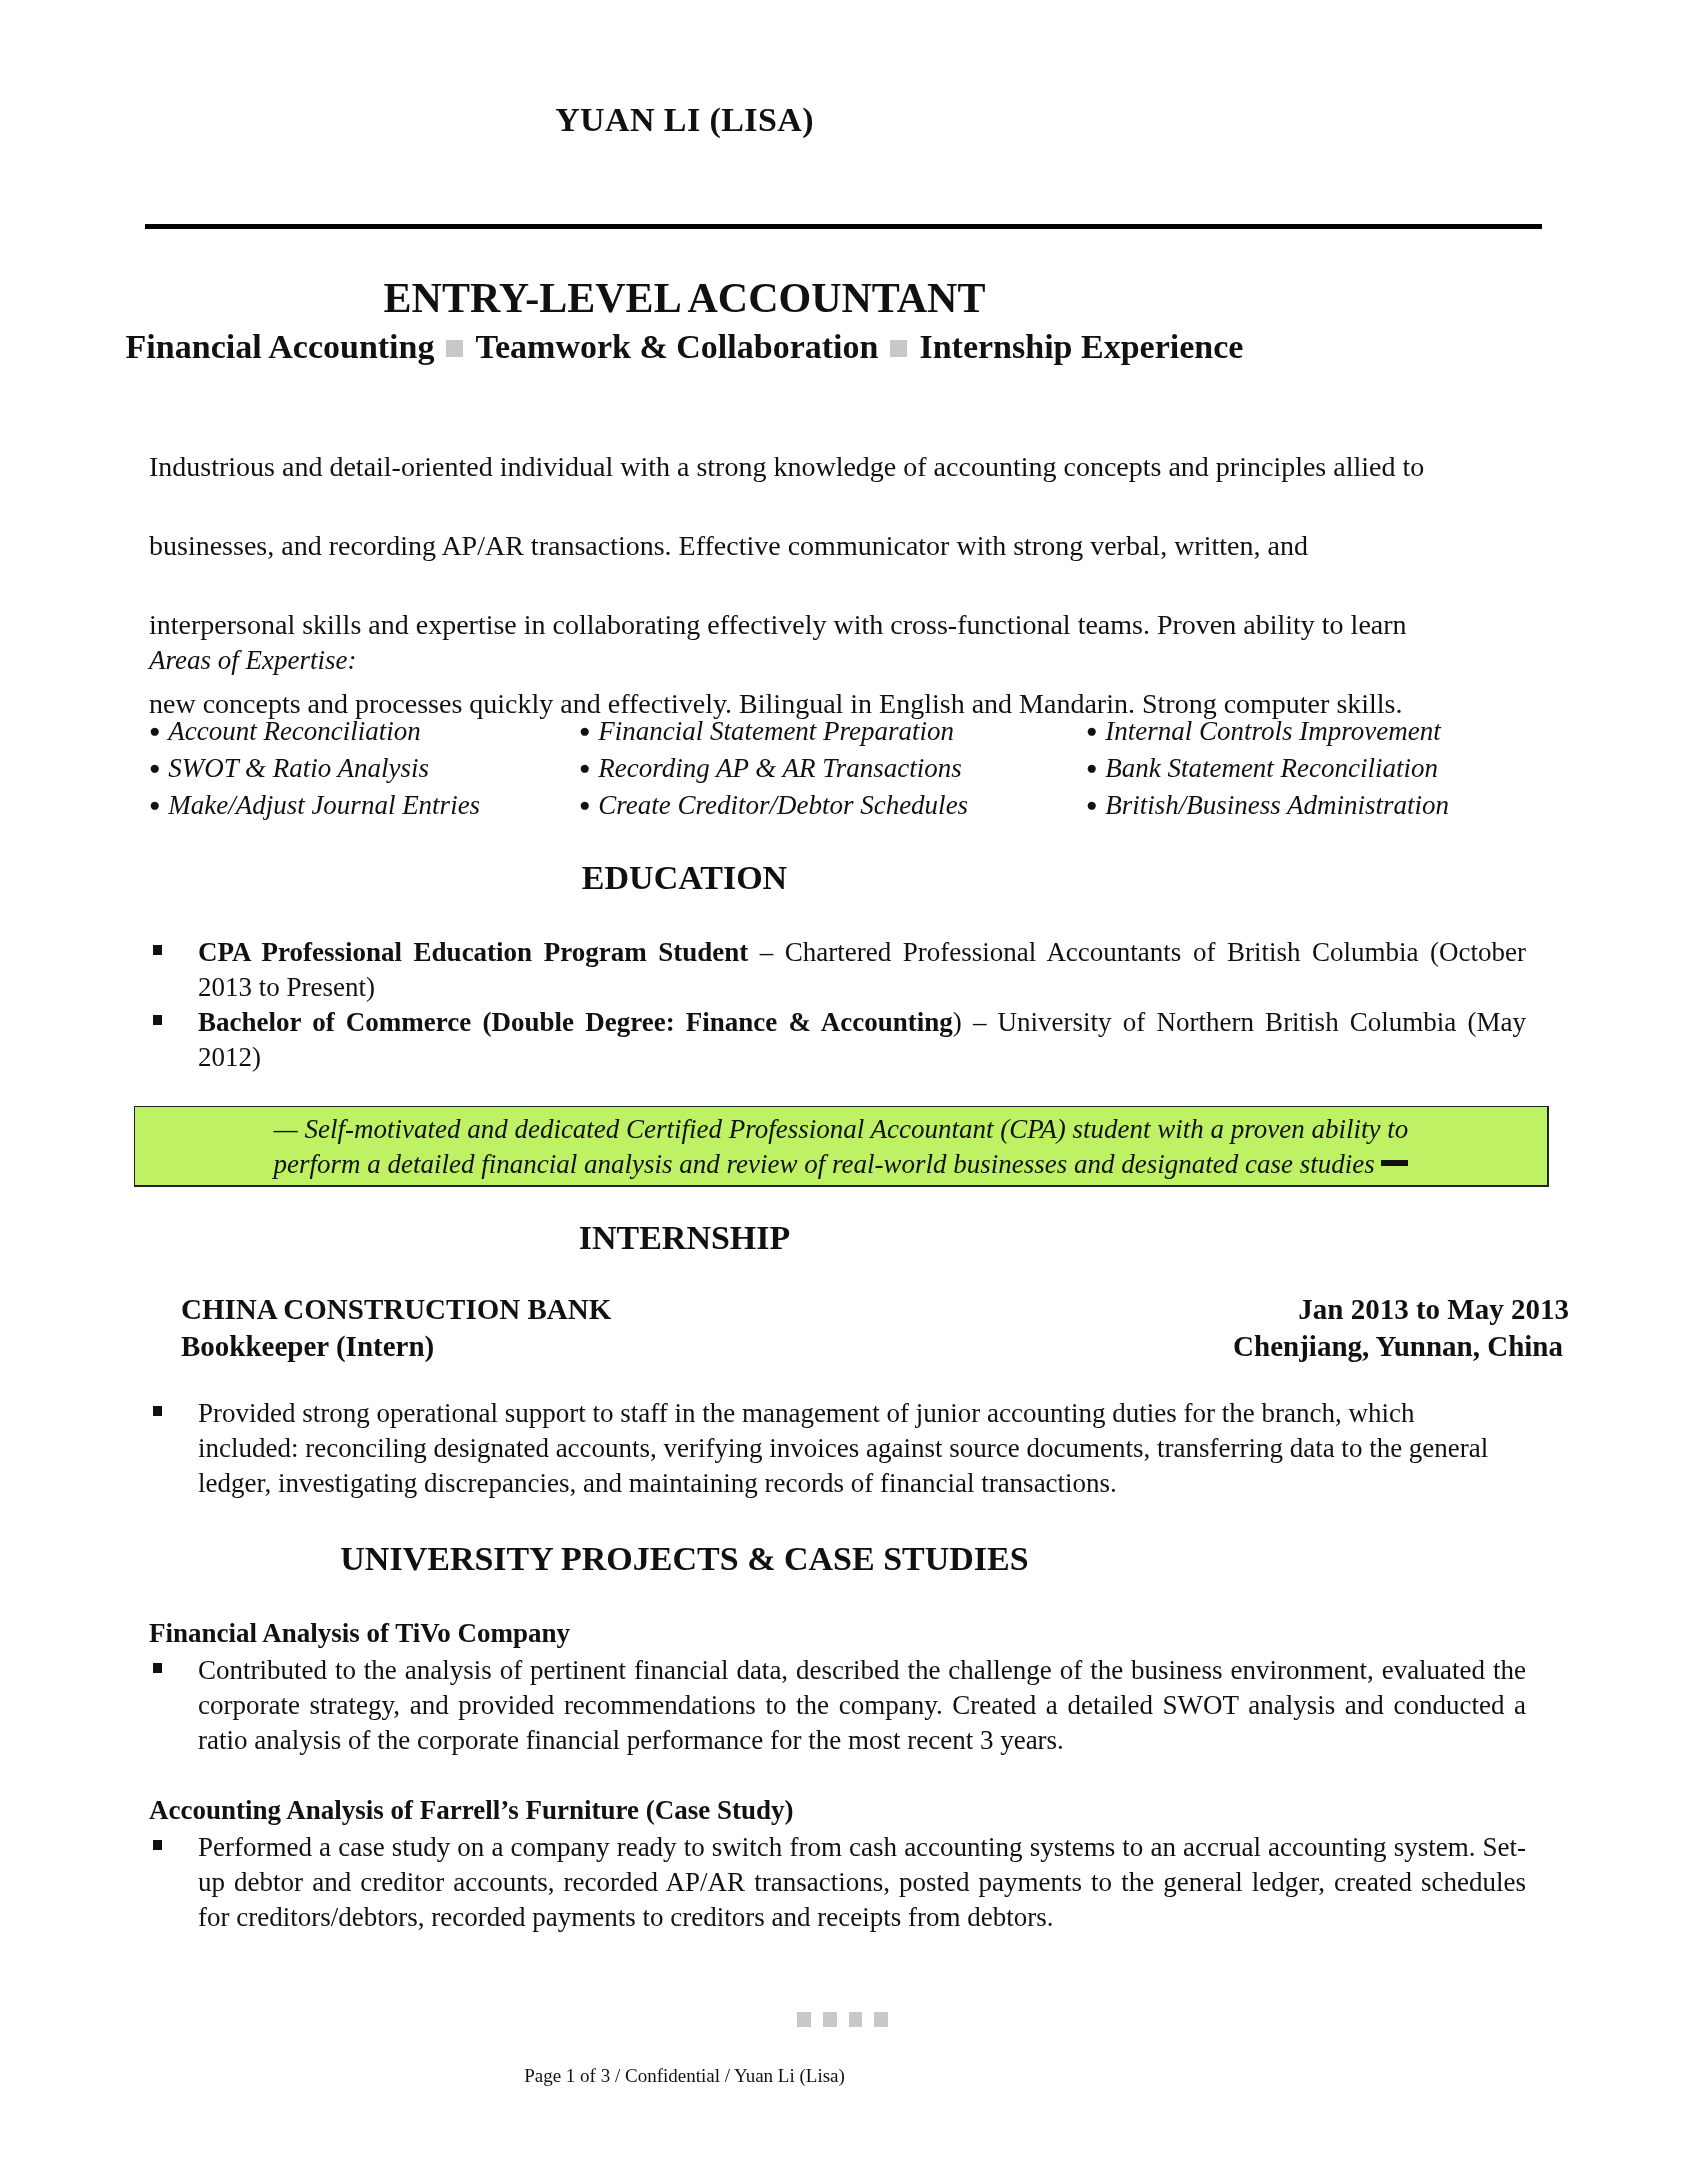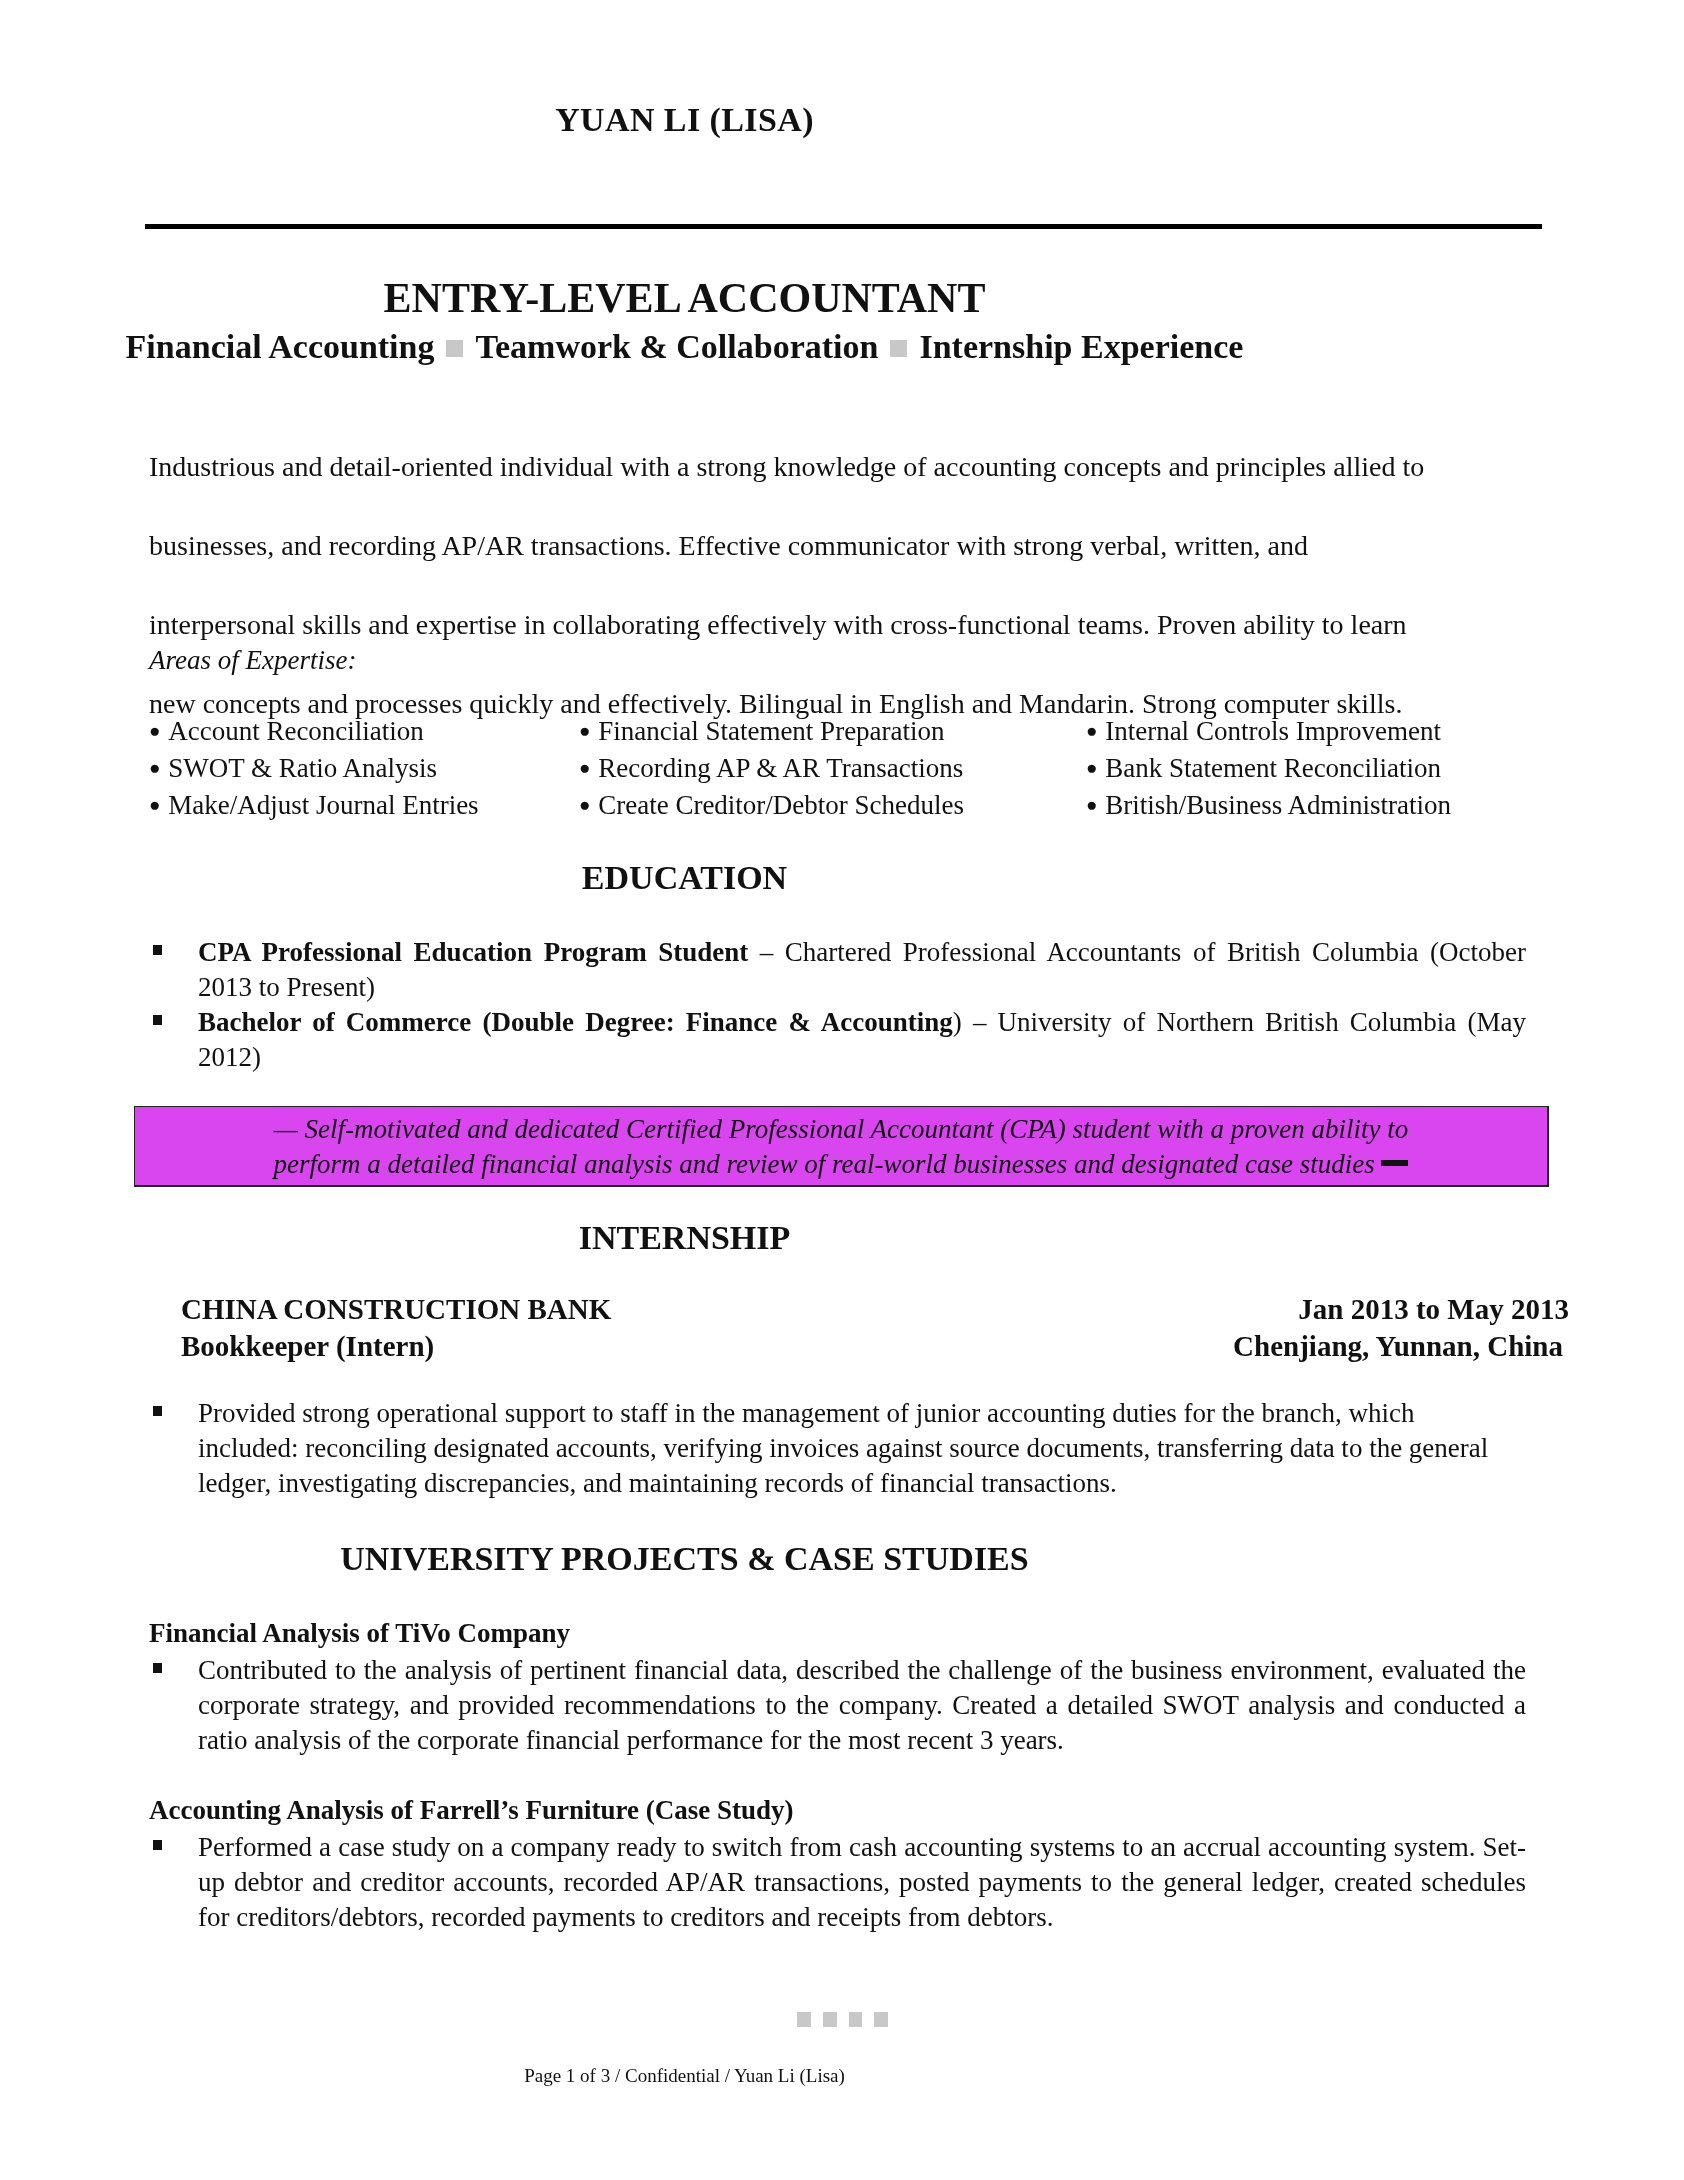--- a/index.html
+++ b/index.html
@@ -10,29 +10,29 @@
   .abs { position: absolute; }
   .center { left: 0; width: 1369px; text-align: center; }
   .name { top: 101px; font-size: 34px; font-weight: bold; letter-spacing: 0.4px; }
   .rule { top: 224px; left: 145px; width: 1397px; height: 5.1px; background: #000; }
   .title { top: 274px; font-size: 42px; font-weight: bold; }
   .subtitle { top: 328px; font-size: 34px; font-weight: bold; }
   .sep { display: inline-block; width: 17px; height: 17px; background: #c8c8c8; margin: 0 12px; vertical-align: 0.9px; }
   .summary { top: 405px; left: 149px; width: 1397px; font-size: 28px; line-height: 35px; }
   .summary .line { white-space: nowrap; margin-top: 44px; }
   .aoe-label { top: 645px; left: 149px; font-size: 27px; font-style: italic; }
-  .aoe-col { top: 714px; font-size: 27px; line-height: 34px; white-space: nowrap; }
+  .aoe-col { top: 714px; font-size: 27px; line-height: 34px; white-space: nowrap; font-style: italic; }
   .aoe-col .item::before { content: "\25CF"; font-size: 19px; margin-right: 7.7px; position: relative; top: -2.6px; }
   .section { font-size: 34px; font-weight: bold; }
   .edu { top: 935px; left: 149px; width: 1377px; font-size: 27px; line-height: 35px; }
   .edu .li { position: relative; padding-left: 49px; text-align: justify; }
   .sq-bullet { position: absolute; left: 4.3px; top: 10.2px; width: 8.5px; height: 9.4px; background: #111; }
   .callout {
     top: 1106px; left: 134px; width: 1415px; height: 81px;
-    background: #d946ef; border: 1.7px solid #222; border-bottom-width: 2.6px; border-right-width: 2.6px;
+    background: #bef264; border: 1.7px solid #222; border-bottom-width: 2.6px; border-right-width: 2.6px;
     font-style: italic; font-size: 27px; line-height: 35px; text-align: center;
     box-sizing: border-box; padding-top: 5.1px;
   }
   .thick-dash { display: inline-block; width: 27px; height: 6px; background: #111; vertical-align: 6.8px; margin-left: 6.8px; }
   .job-row { left: 149px; width: 1388px; font-size: 29px; font-weight: bold; display: flex; justify-content: space-between; margin-left: 32px; }
   .body-bullet { left: 149px; width: 1377px; font-size: 27px; line-height: 35px; }
   .body-bullet .li { position: relative; padding-left: 49px; }
   .proj-title { left: 149px; font-size: 27px; font-weight: bold; }
   .footer-squares { top: 2012px; left: 0; width: 1685px; text-align: center; }
   .footer-squares span { display: inline-block; width: 13.6px; height: 14.5px; background: #c8c8c8; margin: 0 6px; }

